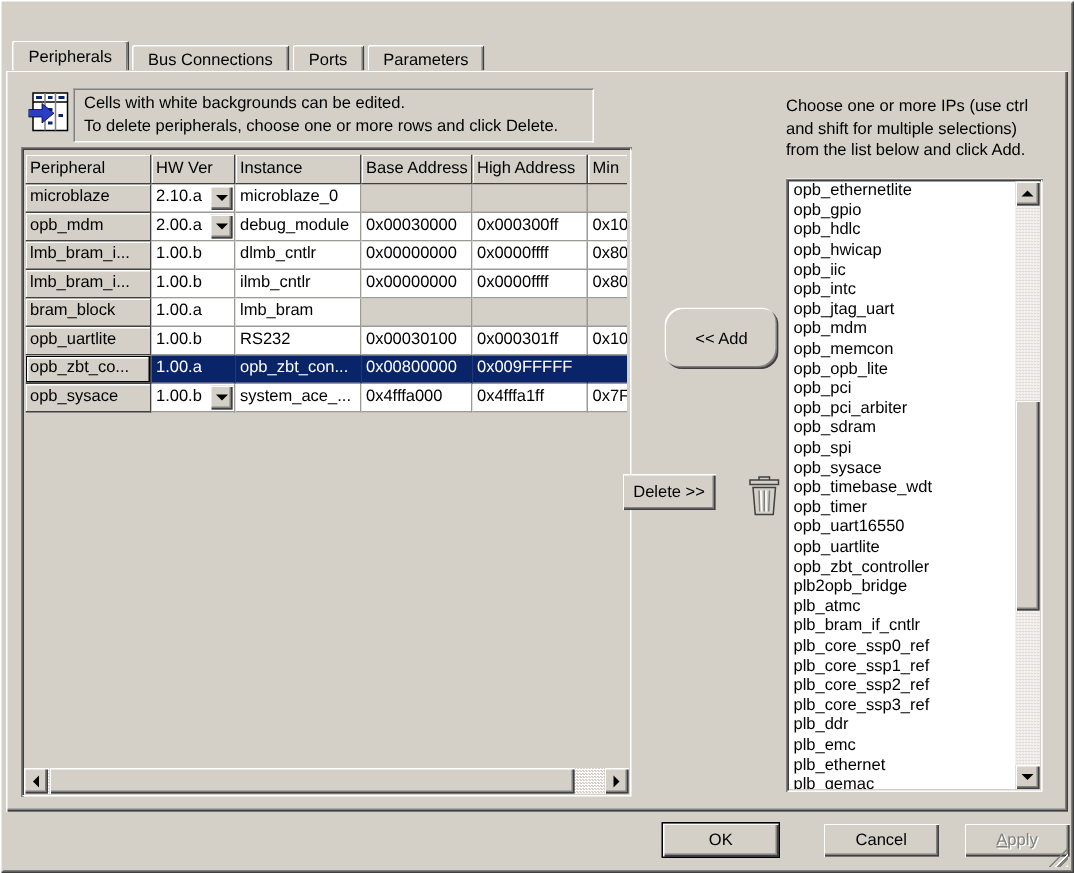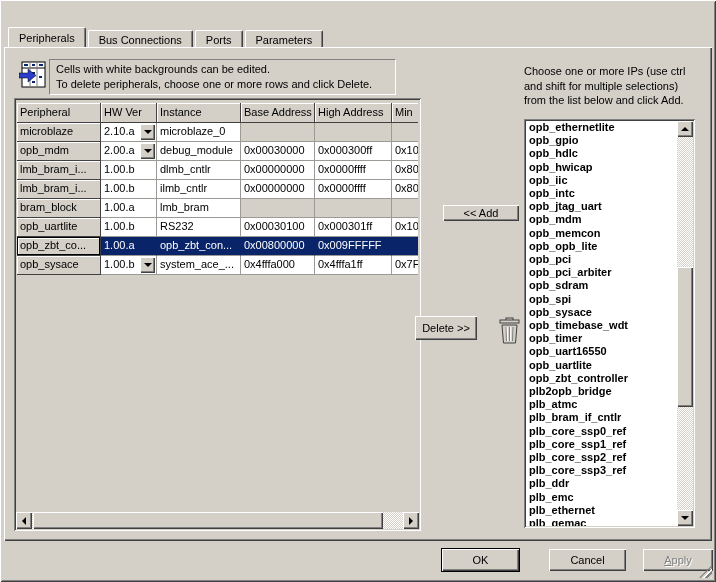--- a/index.html
+++ b/index.html
@@ -66,29 +66,29 @@
   .arr-l{width:0;height:0;border-top:4px solid transparent;border-bottom:4px solid transparent;border-right:4px solid #000;}
   .arr-r{width:0;height:0;border-top:4px solid transparent;border-bottom:4px solid transparent;border-left:4px solid #000;}
   .hscroll { position:absolute; left:2px; bottom:2px; width:403px; height:17px; }
   .hscroll .left { left:0; top:0; width:16px; height:17px; }
   .hscroll .right { right:0; top:0; width:16px; height:17px; }
   .hscroll .thumb { left:17px; top:0; width:350px; height:17px; }
 
   
   .btn { background:#d4d0c8; box-shadow: inset 1px 1px 0 #fff, inset -1px -1px 0 #404040, inset -2px -2px 0 #808080;
     display:flex; align-items:center; justify-content:center; font-size:11px; cursor:default; }
-  .addbtn { position:absolute; left:439px; top:158px; width:76px; height:16px; }
+  .addbtn { position:absolute; left:439px; top:158px; width:76px; height:41px;border-radius:12px; }
   .delbtn { position:absolute; left:411px; top:269px; width:62px; height:24px; }
   .trash { position:absolute; left:494px; top:270px; width:23px; height:27px; }
 
   
   .instr { position:absolute; left:520px; top:17px; width:178px; line-height:14.5px; }
   .listbox { position:absolute; left:520px; top:72px; width:171px; height:409px; background:#fff;
     box-shadow: inset 1px 1px 0 #808080, inset -1px -1px 0 #fff, inset 2px 2px 0 #404040, inset -2px -2px 0 #d4d0c8;
-    overflow:hidden;font-weight:bold; }
+    overflow:hidden; }
   .listinner { position:absolute; left:2px; top:2px; right:18px; bottom:2px; overflow:hidden; }
   .li { line-height:13.2px; padding-left:3px; white-space:nowrap; }
   .vscroll { position:absolute; right:2px; top:2px; bottom:2px; width:16px; }
   .vscroll .up { top:0; left:0; width:16px; height:16px; }
   .vscroll .down { bottom:0; left:0; width:16px; height:16px; }
   .vscroll .thumb { top:146px; left:0; width:16px; height:140px; }
 
   
   .okbtn { position:absolute; left:441px; top:548px; width:79px; height:24px; border:1px solid #000;justify-content:center; }
   .cancelbtn { position:absolute; left:549px; top:549px; width:77px; height:22px; }

